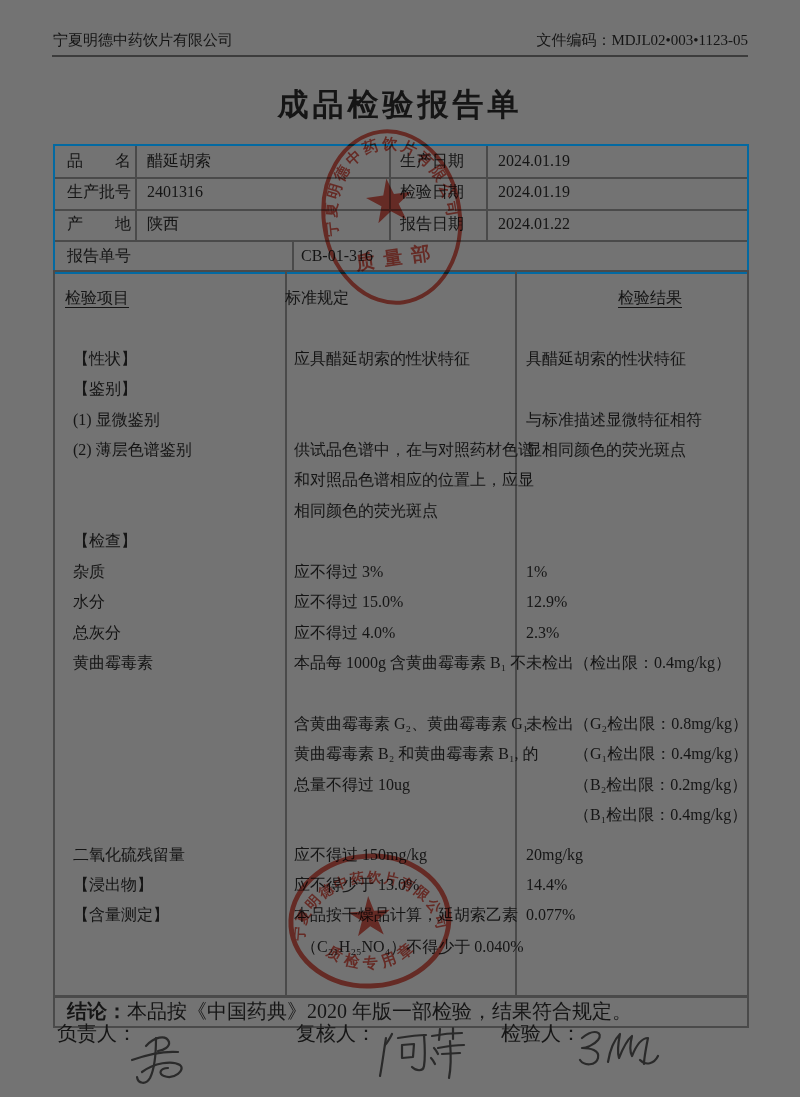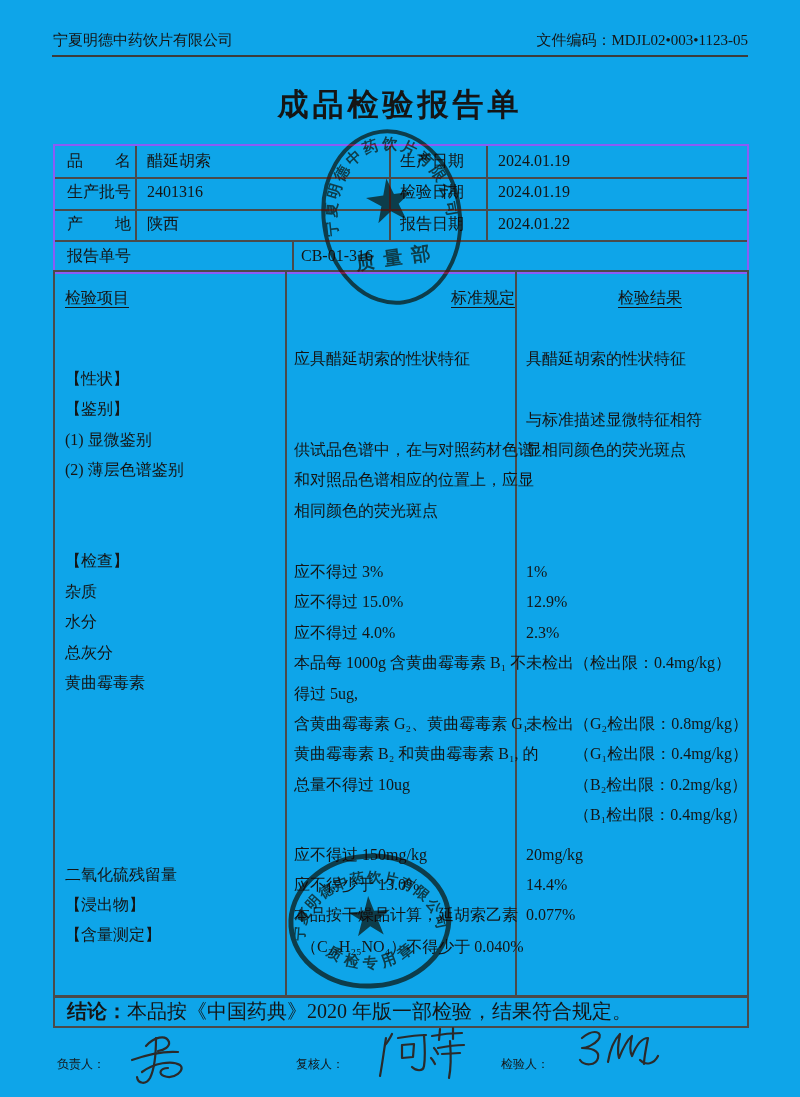--- a/index.html
+++ b/index.html
@@ -1,52 +1,52 @@
 <!DOCTYPE html>
 <html><head>
 <meta charset="utf-8">
 <style>
   html,body{margin:0;padding:0;background:#e8e8e8;}
   .page{
-    position:relative;width:800px;height:1097px;background:#0ea5e9;
+    position:relative;width:800px;height:1097px;background:#737373;
     font-family:"Liberation Serif","DejaVu Serif",serif;color:#151515;
     overflow:hidden;margin:0 auto;
   }
   .abs{position:absolute;}
   .nw{white-space:nowrap;}
   .hdr-company{left:53px;top:31px;font-size:15px;}
   .hdr-code{right:52px;top:31px;font-size:15px;}
   .hdr-rule{left:52px;top:55px;width:696px;height:2px;background:#3c3c3c;}
   .title{left:0;top:84px;width:100%;text-align:center;font-size:31px;font-weight:bold;letter-spacing:4px;}
 
   
-  .info{left:53px;top:144px;width:692px;height:126px;border:2px solid #8b5cf6;}
+  .info{left:53px;top:144px;width:692px;height:126px;border:2px solid #0369a1;}
   .info .hline{position:absolute;left:0;width:100%;height:1.5px;background:#4a4a4a;}
   .info .vline{position:absolute;width:1.5px;background:#4a4a4a;}
   .info span{position:absolute;font-size:16px;line-height:30px;white-space:nowrap;}
 
   
   .mtable{left:53px;top:270px;width:692px;height:723px;border:2px solid #4a4a4a;}
   .mtable .vdiv{position:absolute;top:0;bottom:0;width:1.5px;background:#4a4a4a;}
   .trow{position:absolute;left:0;width:100%;height:22px;font-size:16px;line-height:22px;}
   .trow span{position:absolute;white-space:nowrap;}
-  .c1{left:10px;margin-top:20px;}
+  .c1{left:18px;}
   .c2{left:239px;}
   .c2i{left:246px;}
   .c3{left:471px;text-align:right;}
   .c3i{left:519px;}
   .hc1{left:10px;text-decoration:underline;text-underline-offset:4px;}
-  .hc2{left:230px;width:230px;text-align:right;text-decoration:underline;text-underline-offset:4px;}
+  .hc2{left:230px;width:230px;text-align:left;text-underline-offset:4px;}
   .hc3{left:460px;width:230px;text-align:center;text-decoration:underline;text-underline-offset:4px;padding-left:20px;}
 
   .conclusion{left:53px;top:996px;width:680px;height:28px;border:2px solid #4a4a4a;
     font-size:20px;line-height:27px;padding-left:12px;white-space:nowrap;}
   .conclusion .lbl{font-weight:bold;}
 
-  .sig-label{font-size:12px;top:1056px;white-space:nowrap;}
+  .sig-label{font-size:20px;top:1020px;white-space:nowrap;}
   .sig svg{display:block;}
   .sig path{fill:none;stroke:#2a2a2a;stroke-width:2.2;stroke-linecap:round;stroke-linejoin:round;}
 
   .stamp{pointer-events:none;opacity:0.82;mix-blend-mode:multiply;}
   .stamp text, .stamp textPath{font-family:"Liberation Serif","DejaVu Serif",serif;font-weight:bold;}
 </style>
 </head>
 <body>
 
 <div class="page">
@@ -133,23 +133,20 @@
     </div>
     <div class="trow" style="top:350px">
       <span class="c1">总灰分</span>
       <span class="c2">应不得过 4.0%</span>
       <span class="c3">2.3%</span>
     </div>
     <div class="trow" style="top:380px">
       <span class="c1">黄曲霉毒素</span>
       <span class="c2">本品每 1000g 含黄曲霉毒素 B₁ 不</span>
       <span class="c3">未检出（检出限：0.4mg/kg）</span>
-    </div>
-    <div class="trow" style="top:411px">
-      <span class="c2">得过 5ug,</span>
     </div>
     <div class="trow" style="top:441px">
       <span class="c2">含黄曲霉毒素 G₂、黄曲霉毒素 G₁、</span>
       <span class="c3">未检出（G₂检出限：0.8mg/kg）</span>
     </div>
     <div class="trow" style="top:471px">
       <span class="c2">黄曲霉毒素 B₂ 和黄曲霉毒素 B₁, 的</span>
       <span class="c3i">（G₁检出限：0.4mg/kg）</span>
     </div>
     <div class="trow" style="top:502px">

